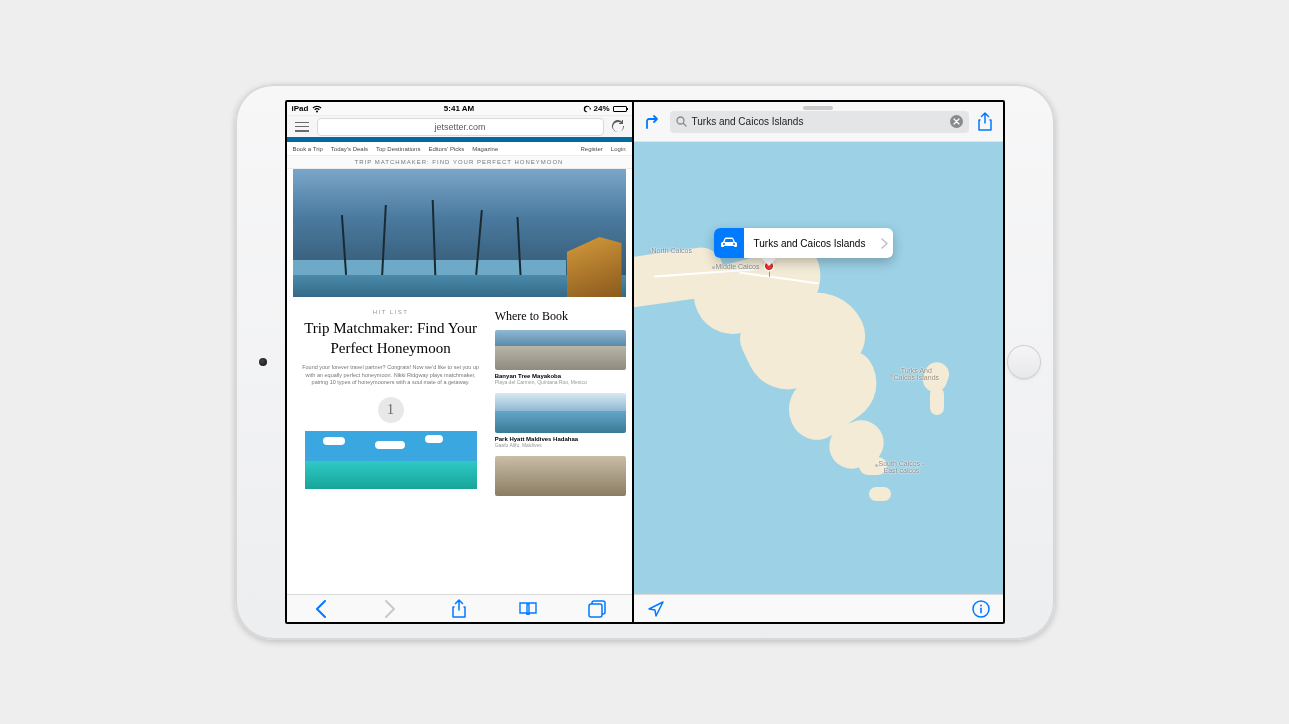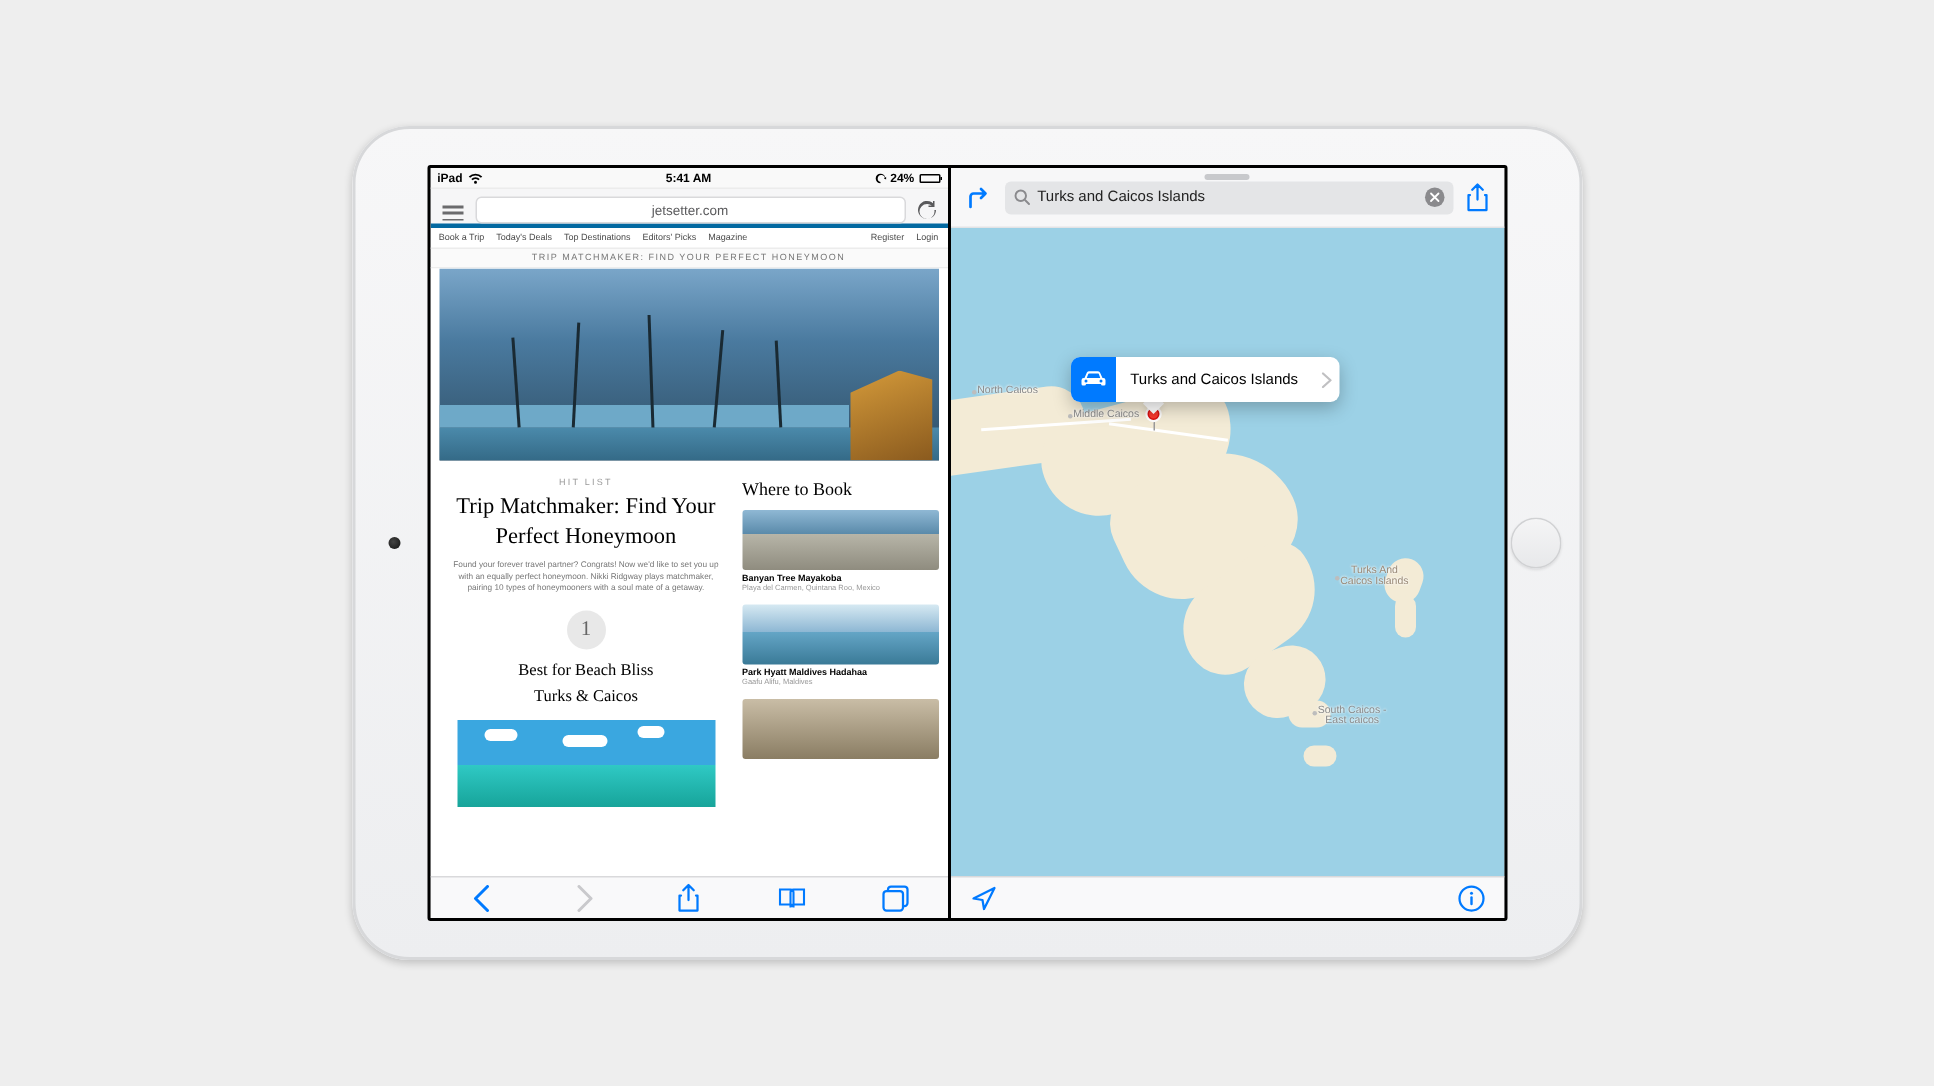--- a/index.html
+++ b/index.html
@@ -13,21 +13,21 @@
     font-family: -apple-system, 'Helvetica Neue', Helvetica, Arial, sans-serif;
     -webkit-font-smoothing: antialiased;
   }
   .device {
     width: 820px;
     height: 556px;
     background: linear-gradient(#f7f7f8, #edeef0);
     border-radius: 38px;
     box-shadow: 0 2px 6px rgba(0,0,0,.2), inset 0 0 0 2px #d7d8da;
     position: relative;
-    padding: 26px 50px;
+    padding: 16px 50px;
     display: flex;
   }
   .camera {
     position: absolute;
     left: 24px; top: 50%;
     width: 8px; height: 8px; border-radius: 50%;
     background: radial-gradient(circle at 40% 40%, #444, #111);
     transform: translateY(-50%);
   }
   .home {
@@ -64,23 +64,23 @@
   .statusbar .sb-right { flex:1; display:flex; justify-content:flex-end; gap:3px; align-items:center;}
   .sb-wifi { display:inline-block; }
   .battery { width:14px; height:6px; border:1px solid #000; border-radius:1px; position:relative;}
   .battery::after { content:''; position:absolute; right:-2px; top:1px; width:1px; height:2px; background:#000;}
   .battery-fill { background:#000; height:100%; width:100%; }
 
   
   .safari-chrome {
     height: 26px;
     background: #f6f6f7;
-    display:flex; align-items:flex-end; gap:6px;
+    display:flex; align-items:center; gap:6px;
     padding: 0 6px;
-    border-bottom:3px solid #0369a1;
+    border-bottom:5px solid #0369a1;
   }
   .hamburger { width:18px; height:14px; display:flex; flex-direction:column; justify-content:space-between; padding:2px 2px;}
   .hamburger span { height:1.5px; background:#6b6b6d; }
   .url-field {
     flex:1; height:18px; background:#fff;
     border:1px solid #d9d9db; border-radius:4px;
     font-size:9px; color:#5a5a5c;
     display:flex; align-items:center; justify-content:center;
   }
   .refresh { width:16px; height:16px; }
@@ -258,24 +258,20 @@
           <div class="palm" style="left:225px;bottom:22px;height:58px;transform:rotate(-3deg)"></div>
           <div class="cabana"></div>
         </div>
 
         <div class="grid">
           <div class="col-main">
             <div class="hit-label">HIT LIST</div>
             <div class="headline">Trip Matchmaker: Find Your Perfect Honeymoon</div>
             <div class="lede">Found your forever travel partner? Congrats! Now we'd like to set you up with an equally perfect honeymoon. Nikki Ridgway plays matchmaker, pairing 10 types of honeymooners with a soul mate of a getaway.</div>
             <div class="num-circle">1</div>
-            <div class="subhead">
-              <span>Best for Beach Bliss</span><br>
-              <span>Turks &amp; Caicos</span>
-            </div>
             <div class="beach-tile">
               <div class="cloud" style="left:18px"></div>
               <div class="cloud" style="left:70px;top:10px;width:30px"></div>
               <div class="cloud" style="left:120px;top:4px;width:18px"></div>
             </div>
           </div>
           <div class="col-side">
             <div class="side-head">Where to Book</div>
             <div class="card">
               <div class="card-img card1"></div>

